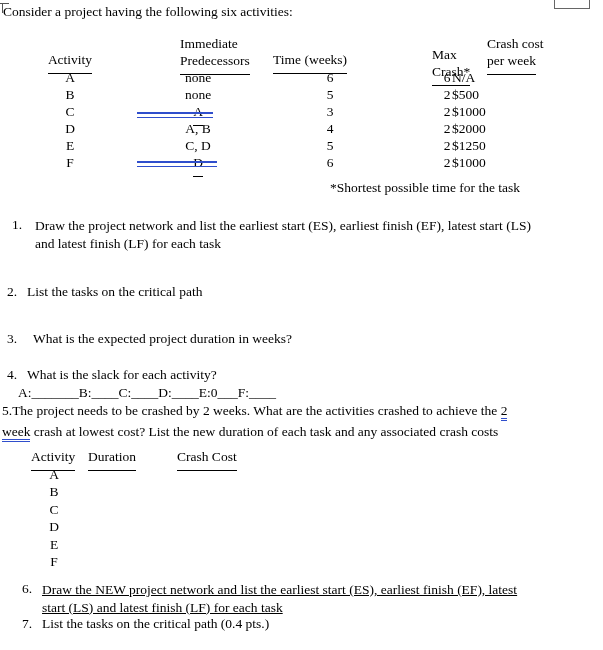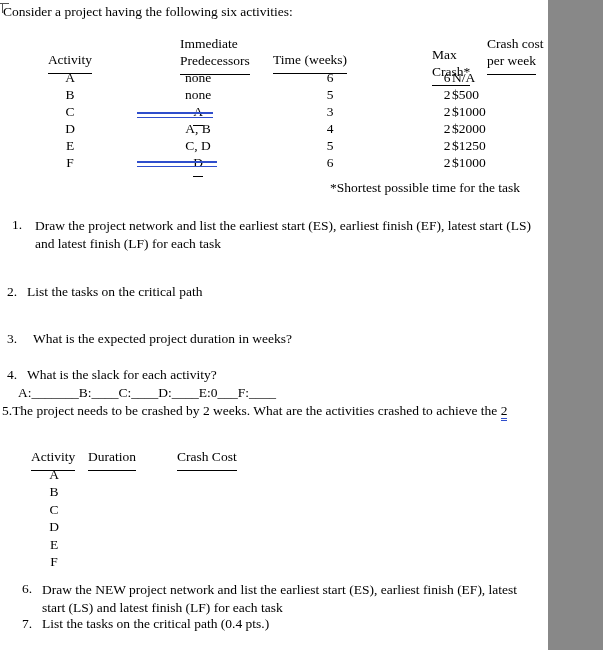--- a/index.html
+++ b/index.html
@@ -1,17 +1,17 @@
 <!DOCTYPE html>
 <html><head>
 <meta charset="utf-8">
 <style>
   html,body{margin:0;padding:0;background:#888;}
   .page{
-    position:relative;width:548px;height:650px;background:#ffffff;
+    position:relative;width:603px;height:650px;background:#ffffff;
     font-family:"Liberation Serif","DejaVu Serif",serif;
     font-size:13.5px;color:#000;overflow:hidden;
   }
   .abs{position:absolute;white-space:nowrap;}
   .u{border-bottom:1px solid #000;padding-bottom:6px;}
   .hdr div{line-height:17px;}
   .col .cell{line-height:17px;height:17px;}
   .center{text-align:center;}
   .right{text-align:left;}
   .blue-line{
@@ -117,41 +117,44 @@
   <div class="abs" style="left:7px;top:331px;">3.</div>
   <div class="abs" style="left:27px;top:331px;margin-left:6px;">What is the expected project duration in weeks?</div>
 
   <div class="abs" style="left:7px;top:367px;">4.</div>
   <div class="abs" style="left:27px;top:367px;">What is the slack for each activity?</div>
   <div class="abs" style="left:18px;top:385px;">A:_______B:____C:____D:____E:0___F:____</div>
 
   <div class="abs" style="left:2px;top:403px;">
     <span>5.</span><span>The project needs to be crashed by 2 weeks.  What are the activities crashed to achieve the </span><span class="blue-dunder">2 </span>
   </div>
+  <div class="abs" style="left:2px;top:424px;">
+    <span class="blue-dunder">week</span><span> crash at lowest cost?  List the new duration of each task and any associated crash costs</span>
+  </div>
 
   <div class="abs" style="left:31px;top:449px;">
     <span class="u">Activity</span>
   </div>
   <div class="abs" style="left:88px;top:449px;">
     <span class="u">Duration</span>
   </div>
   <div class="abs" style="left:177px;top:449px;">
     <span class="u">Crash Cost</span>
   </div>
   <div class="abs col center" style="left:30px;top:466px;width:48px;">
     <div class="cell" style="line-height:17.4px;height:17.4px;">A</div>
     <div class="cell" style="line-height:17.4px;height:17.4px;">B</div>
     <div class="cell" style="line-height:17.4px;height:17.4px;">C</div>
     <div class="cell" style="line-height:17.4px;height:17.4px;">D</div>
     <div class="cell" style="line-height:17.4px;height:17.4px;">E</div>
     <div class="cell" style="line-height:17.4px;height:17.4px;">F</div>
   </div>
 
   <div class="abs" style="left:22px;top:581px;">6.</div>
-  <div class="abs qtext" style="left:42px;top:581px;">
+  <div class="abs qtext" style="left:42px;top:581px;text-decoration:underline;">
     <div>Draw the NEW project network and list the earliest start (ES), earliest finish (EF), latest</div>
     <div>start (LS) and latest finish (LF) for each task</div>
   </div>
 
   <div class="abs" style="left:22px;top:616px;">7.</div>
   <div class="abs" style="left:42px;top:616px;">List the tasks on the critical path (0.4 pts.)</div>
 
 </div>
 
 </body></html>

